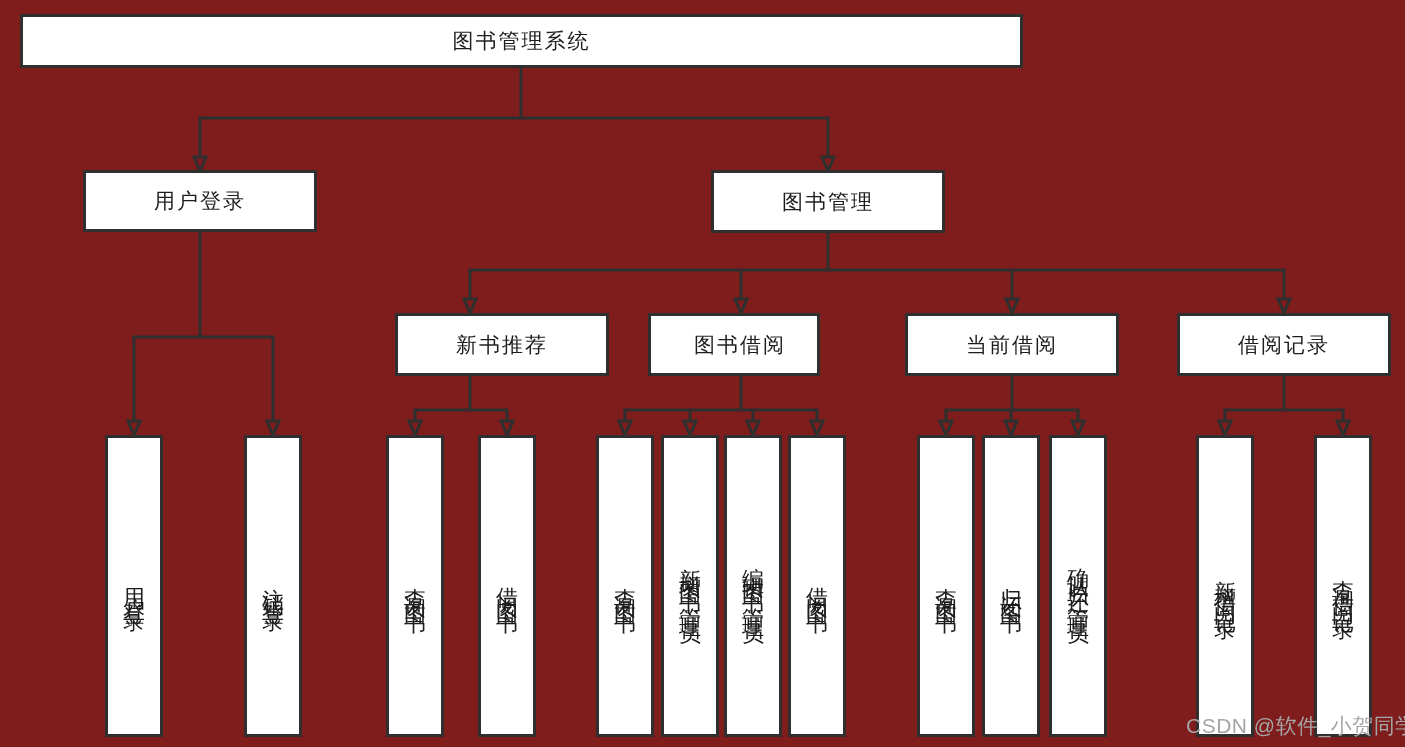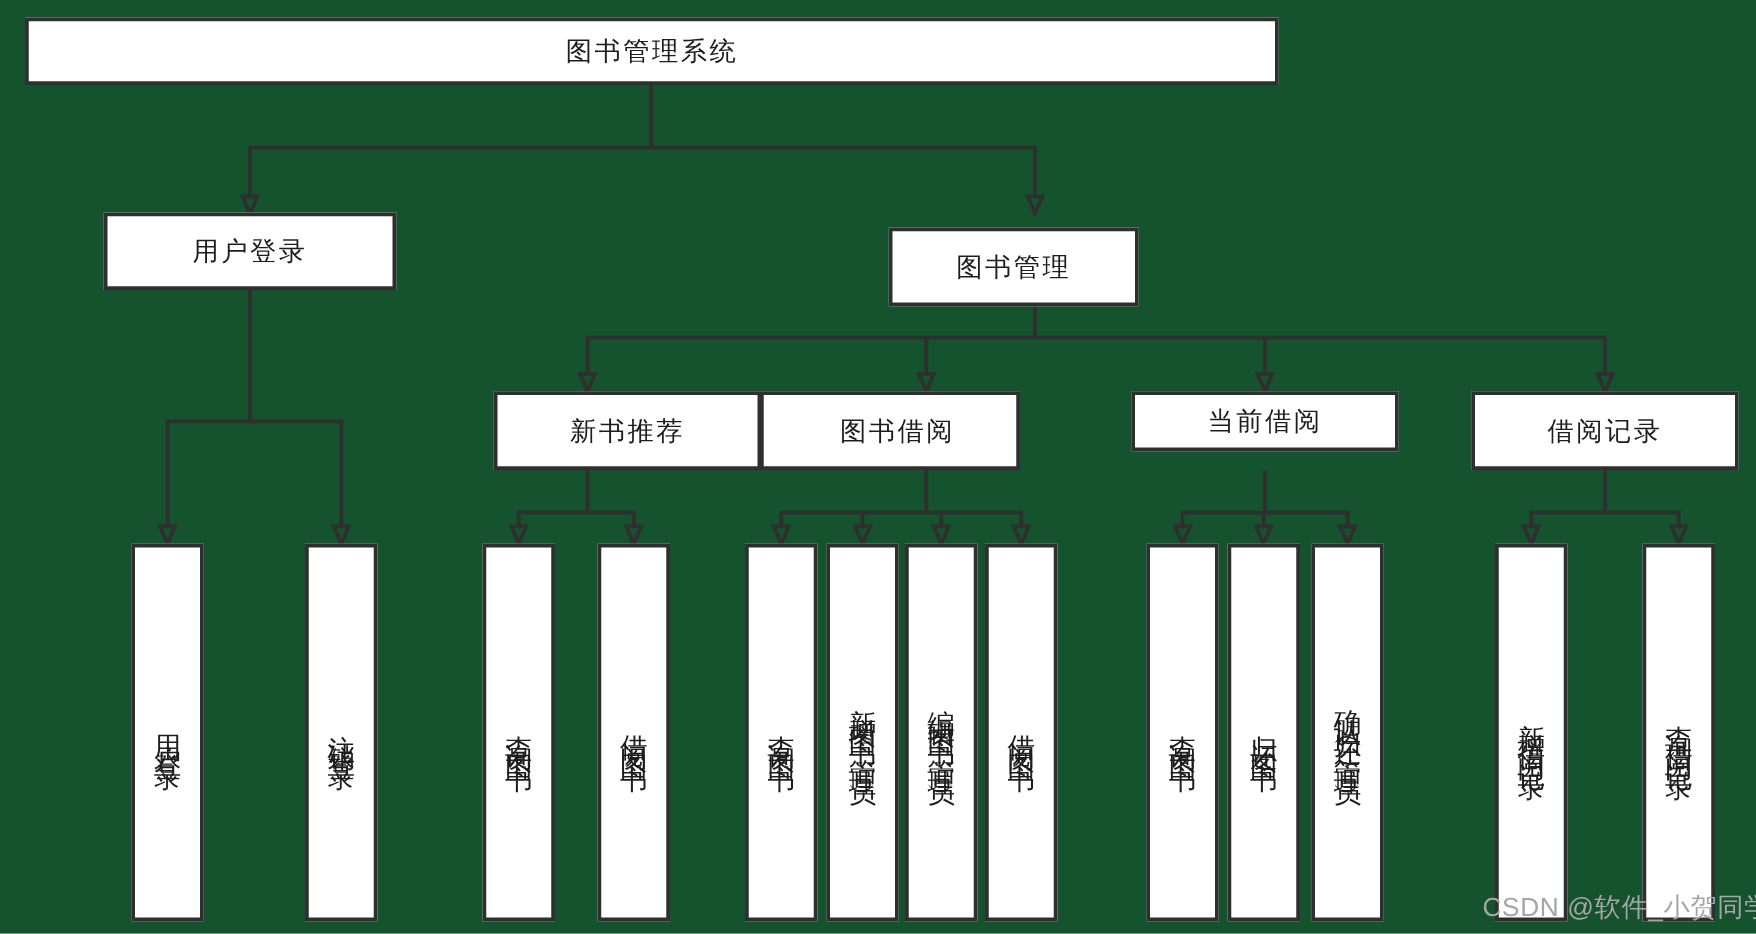--- a/index.html
+++ b/index.html
@@ -1,17 +1,17 @@
 <!DOCTYPE html>
 <html><head>
 <meta charset="utf-8">
 <style>
   html,body{margin:0;padding:0;background:#ffffff;}
   .stage{
-    position:relative;width:1405px;height:747px;background:#14532d;
+    position:relative;width:1405px;height:747px;background:#7f1d1d;
     font-family:"Liberation Sans",sans-serif;overflow:hidden;
   }
   .wires{position:absolute;left:0;top:0;z-index:1;}
   .wires path{stroke:#2f2f2f;stroke-width:3;fill:none;}
   .node{
     position:absolute;box-sizing:border-box;background:#ffffff;
     border:3px solid #2f2f2f;display:flex;align-items:center;justify-content:center;
     color:#1d1d1d;z-index:2;
   }
   .h-label{font-size:21px;letter-spacing:2px;white-space:nowrap;}
@@ -19,24 +19,24 @@
     writing-mode:vertical-rl;text-orientation:mixed;
     font-size:22px;letter-spacing:8px;line-height:1;white-space:nowrap;
   }
   .watermark{
     position:absolute;left:1186px;top:712px;z-index:4;
     color:#a5a5a5;font-size:21px;white-space:nowrap;letter-spacing:0.5px;
   }
   
   #n-root        {left:20px;  top:14px;  width:1003px;height:54px;}
   #n-user-login  {left:83px;  top:170px; width:234px; height:62px;}
-  #n-book-mgmt   {left:711px; top:182px; width:200px; height:63px;}
+  #n-book-mgmt   {left:711px; top:170px; width:234px; height:63px;}
   #n-rec         {left:363px; top:313px; width:214px; height:63px;margin-left:32px;}
-  #n-borrow      {left:608px; top:313px; width:208px; height:63px;padding-left:12px;}
-  #n-current     {left:905px; top:313px; width:214px; height:48px;}
+  #n-borrow      {left:648px; top:313px; width:172px; height:63px;padding-left:12px;}
+  #n-current     {left:905px; top:313px; width:214px; height:63px;}
   #n-records     {left:1177px;top:313px; width:214px; height:63px;}
   .leaf          {top:435px;  width:58px; height:302px;}
   #n-login-1     {left:105px;}
   #n-login-2     {left:244px;}
   #n-rec-1       {left:386px;}
   #n-rec-2       {left:478px;}
   #n-borrow-1    {left:596px;}
   #n-borrow-2    {left:661px;}
   #n-borrow-3    {left:724px;}
   #n-borrow-4    {left:788px;}

